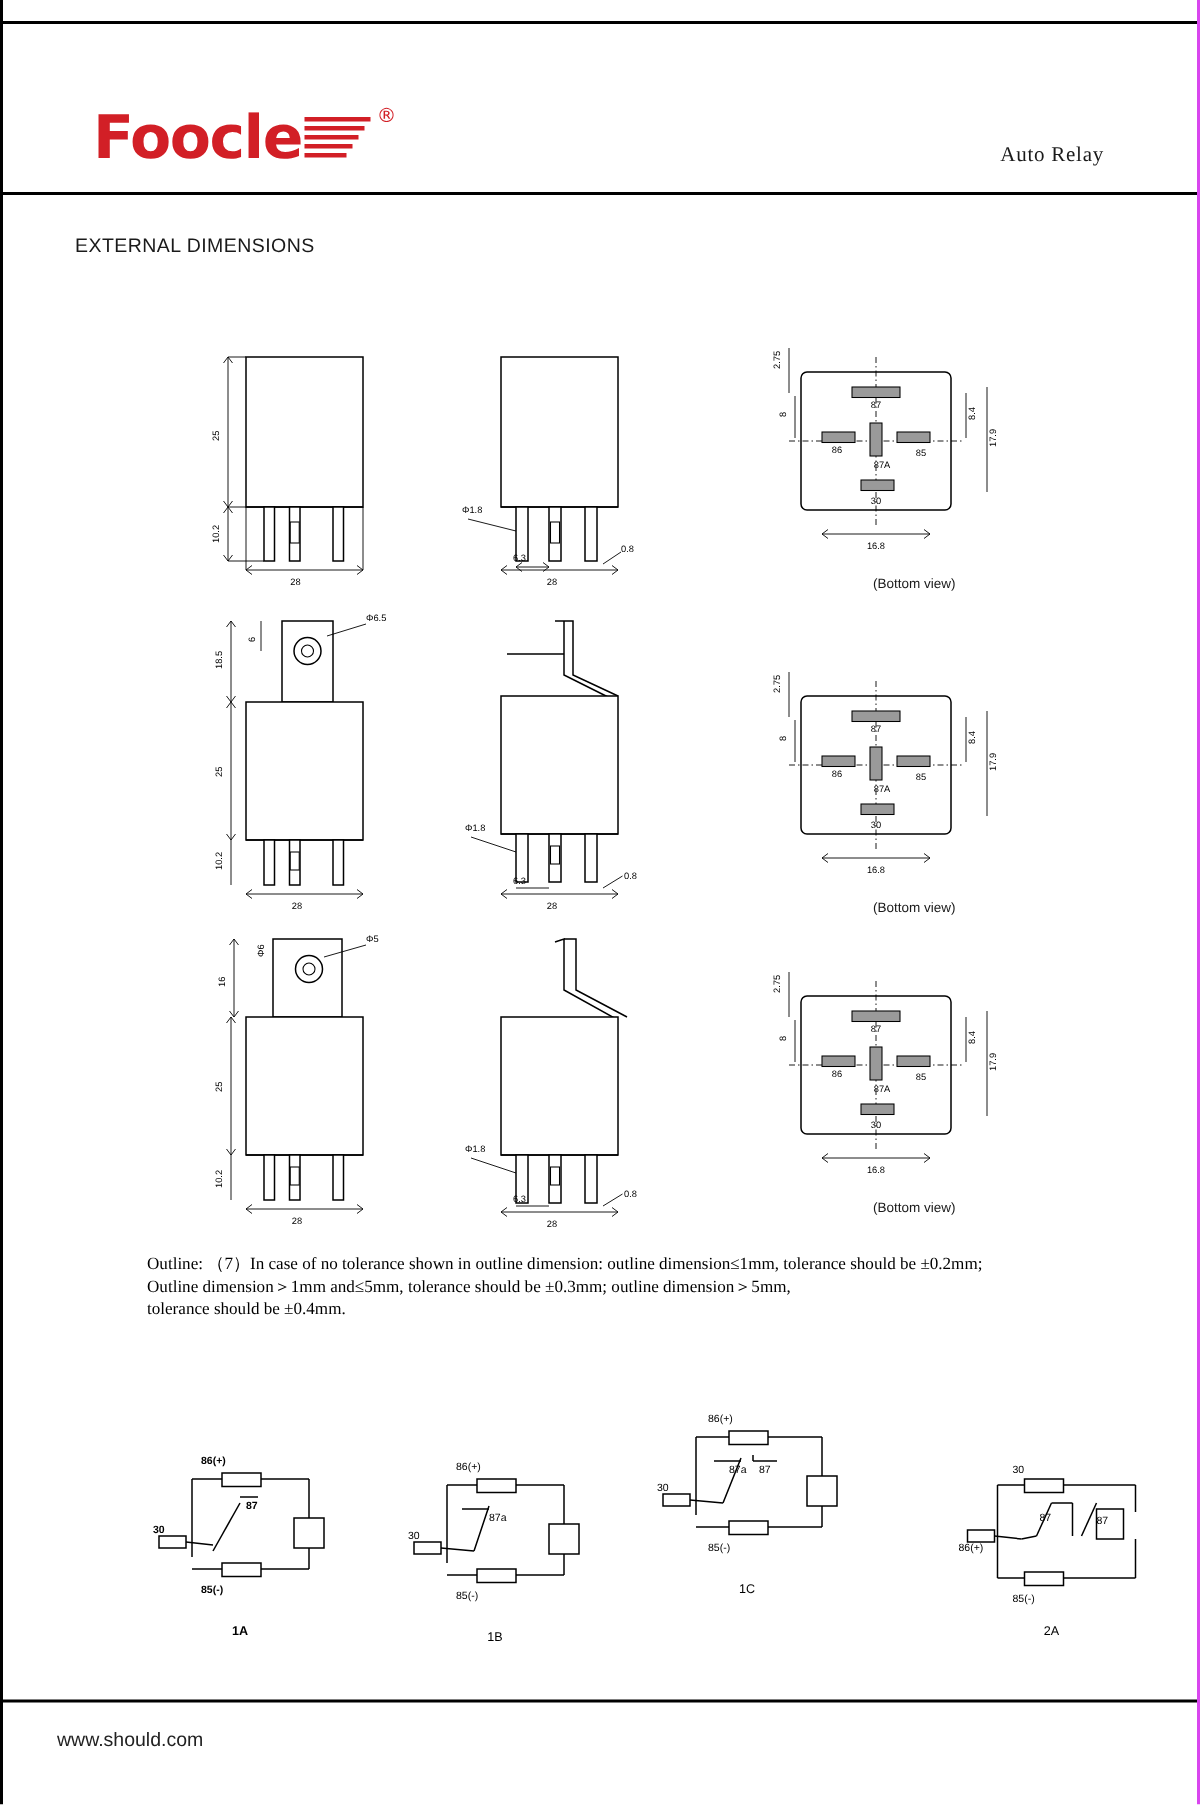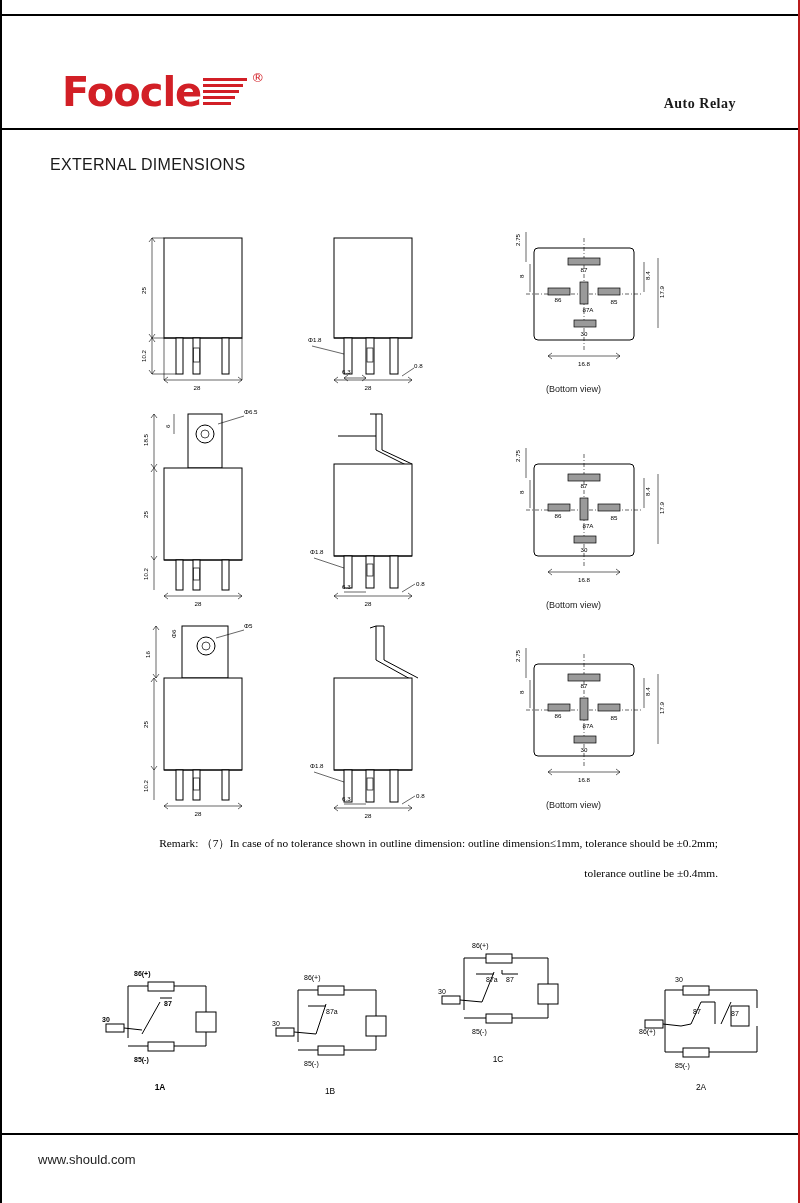--- a/index.html
+++ b/index.html
@@ -7,23 +7,22 @@
     width:800px;height:1203px;
     background:#ffffff;
     font-family:"Liberation Sans", sans-serif;
     color:#1a1a1a;
     position:relative;
     overflow:hidden;
   }
   .page{
     position:absolute;inset:0;
     border-left:2px solid #000;
-    border-right:2px solid #b91c1c;
+    border-right:2px solid #d946ef;
     box-sizing:border-box;
-    text-align:right;
   }
   
   .top-rule{position:absolute;left:0;right:0;top:14px;height:2px;background:#000;}
   .hdr-rule{position:absolute;left:0;right:0;top:128px;height:2px;background:#000;}
   .bot-rule{position:absolute;left:0;right:0;bottom:68px;height:2px;background:#000;}
 
   
   .logo{
     position:absolute;left:60px;top:72px;
     display:flex;align-items:flex-start;
@@ -42,27 +41,27 @@
   .logo-bars i:nth-child(3){width:36px;}
   .logo-bars i:nth-child(4){width:32px;}
   .logo-bars i:nth-child(5){width:28px;}
   .logo-reg{
     font-size:13px;color:#d21f26;margin-left:4px;margin-top:-2px;
     font-family:"DejaVu Sans", sans-serif;
   }
   .hdr-title{
     position:absolute;right:62px;top:96px;
     font-family:"Liberation Serif", serif;
-    font-weight:bold;font-size:14px;letter-spacing:.5px;margin-left:36px;
+    font-weight:normal;font-size:14px;letter-spacing:.5px;margin-left:36px;
   }
 
   
   .sec-title{
     position:absolute;left:48px;top:156px;
-    font-size:16px;letter-spacing:.3px;
+    font-size:13px;letter-spacing:.3px;
   }
 
   
   .footer{
     position:absolute;left:36px;bottom:36px;
     font-size:13px;color:#222;
   }
 
   
   .remark{
@@ -76,21 +75,21 @@
   svg{display:block;overflow:visible;}
   .ln{stroke:#000;stroke-width:1;fill:none;}
   .ln-thin{stroke:#000;stroke-width:.7;fill:none;}
   .dash{stroke:#000;stroke-width:.6;fill:none;stroke-dasharray:4 2 1 2;}
   .dim{stroke:#000;stroke-width:.6;fill:none;}
   .fill-w{fill:#ffffff;}
   .hatch{fill:#9a9a9a;}
   .txt{font-family:"Liberation Sans", sans-serif;font-size:6.2px;fill:#000;}
   .txt7{font-family:"Liberation Sans", sans-serif;font-size:7px;fill:#000;}
   .txt8{font-family:"Liberation Sans", sans-serif;font-size:8.4px;fill:#000;}
-  .cap{font-family:"Liberation Sans", sans-serif;font-size:9px;fill:#000;}
+  .cap{font-family:"Liberation Sans", sans-serif;font-size:9px;fill:#000;margin-left:36px;}
 </style>
 </head>
 <body>
 
 <div class="page">
 
   <div class="top-rule"></div>
   <div class="hdr-rule"></div>
   <div class="bot-rule"></div>
 
@@ -404,24 +403,24 @@
       <text class="txt" x="162" y="74" transform="rotate(-90 162,74)">17.9</text>
       <line class="dim" x1="46" y1="132" x2="118" y2="132"></line>
       <path class="dim" d="M50,129 L46,132 L50,135"></path>
       <path class="dim" d="M114,129 L118,132 L114,135"></path>
       <text class="txt" x="82" y="142" text-anchor="middle">16.8</text>
     </svg>
     <div class="cap" style="position:absolute;left:44px;top:160px;">(Bottom view)</div>
   </div>
 
   <div class="remark">
-    <span>Remark:</span>
+    <span>Outline:</span>
     <span>（7）In case of no tolerance shown in outline dimension: outline dimension≤1mm, tolerance should be ±0.2mm;</span><br>
-    <br>
-    <span>tolerance outline be ±0.4mm.</span>
+    <span>Outline dimension＞1mm and≤5mm, tolerance should be ±0.3mm; outline dimension＞5mm,</span><br>
+    <span>tolerance should be ±0.4mm.</span>
   </div>
 
   <div class="dwg" style="left:96px;top:968px;font-weight:bold;">
     <svg width="160" height="130" viewBox="0 0 160 130">
 
       <rect class="ln fill-w" x="50" y="14" width="26" height="9"></rect>
       <line class="ln" x1="30" y1="18" x2="50" y2="18"></line>
       <line class="ln" x1="76" y1="18" x2="108" y2="18"></line>
       <line class="ln" x1="108" y1="18" x2="108" y2="46"></line>
       <line class="ln" x1="30" y1="18" x2="30" y2="70"></line>

